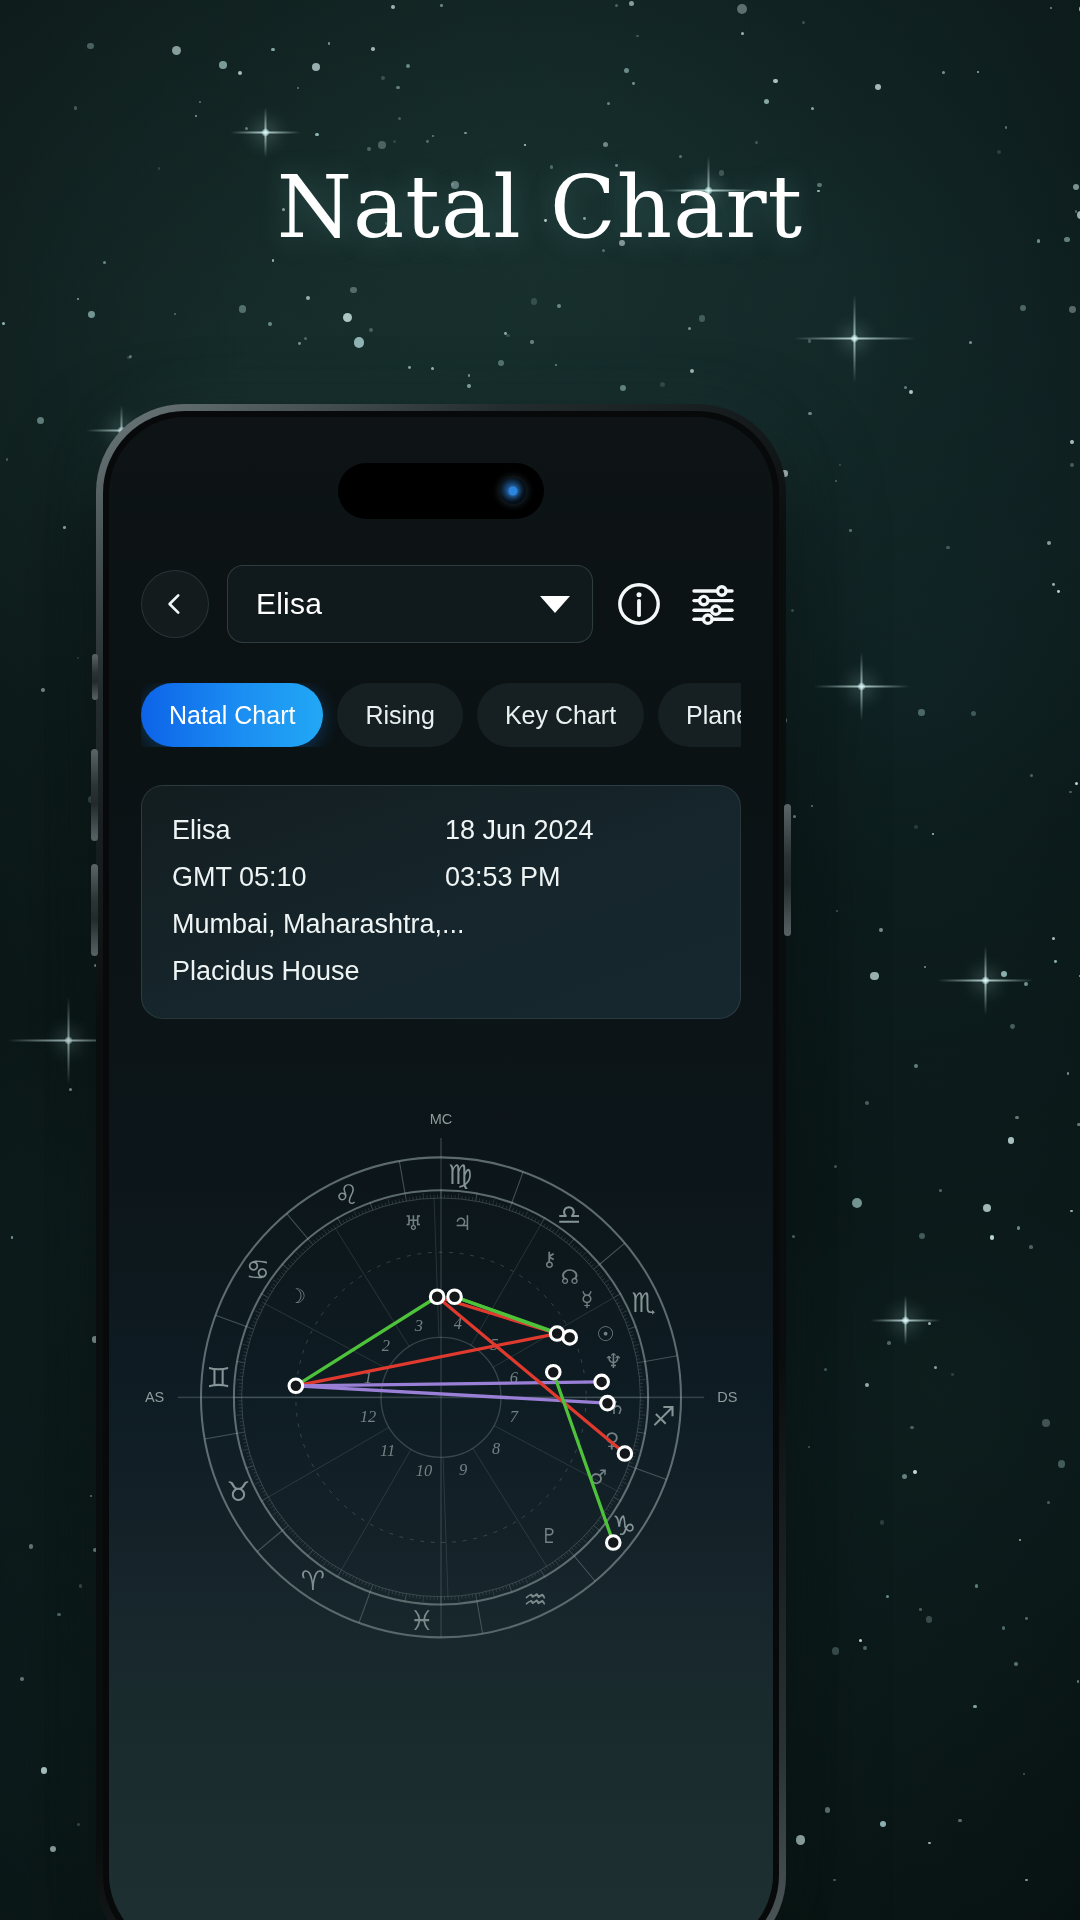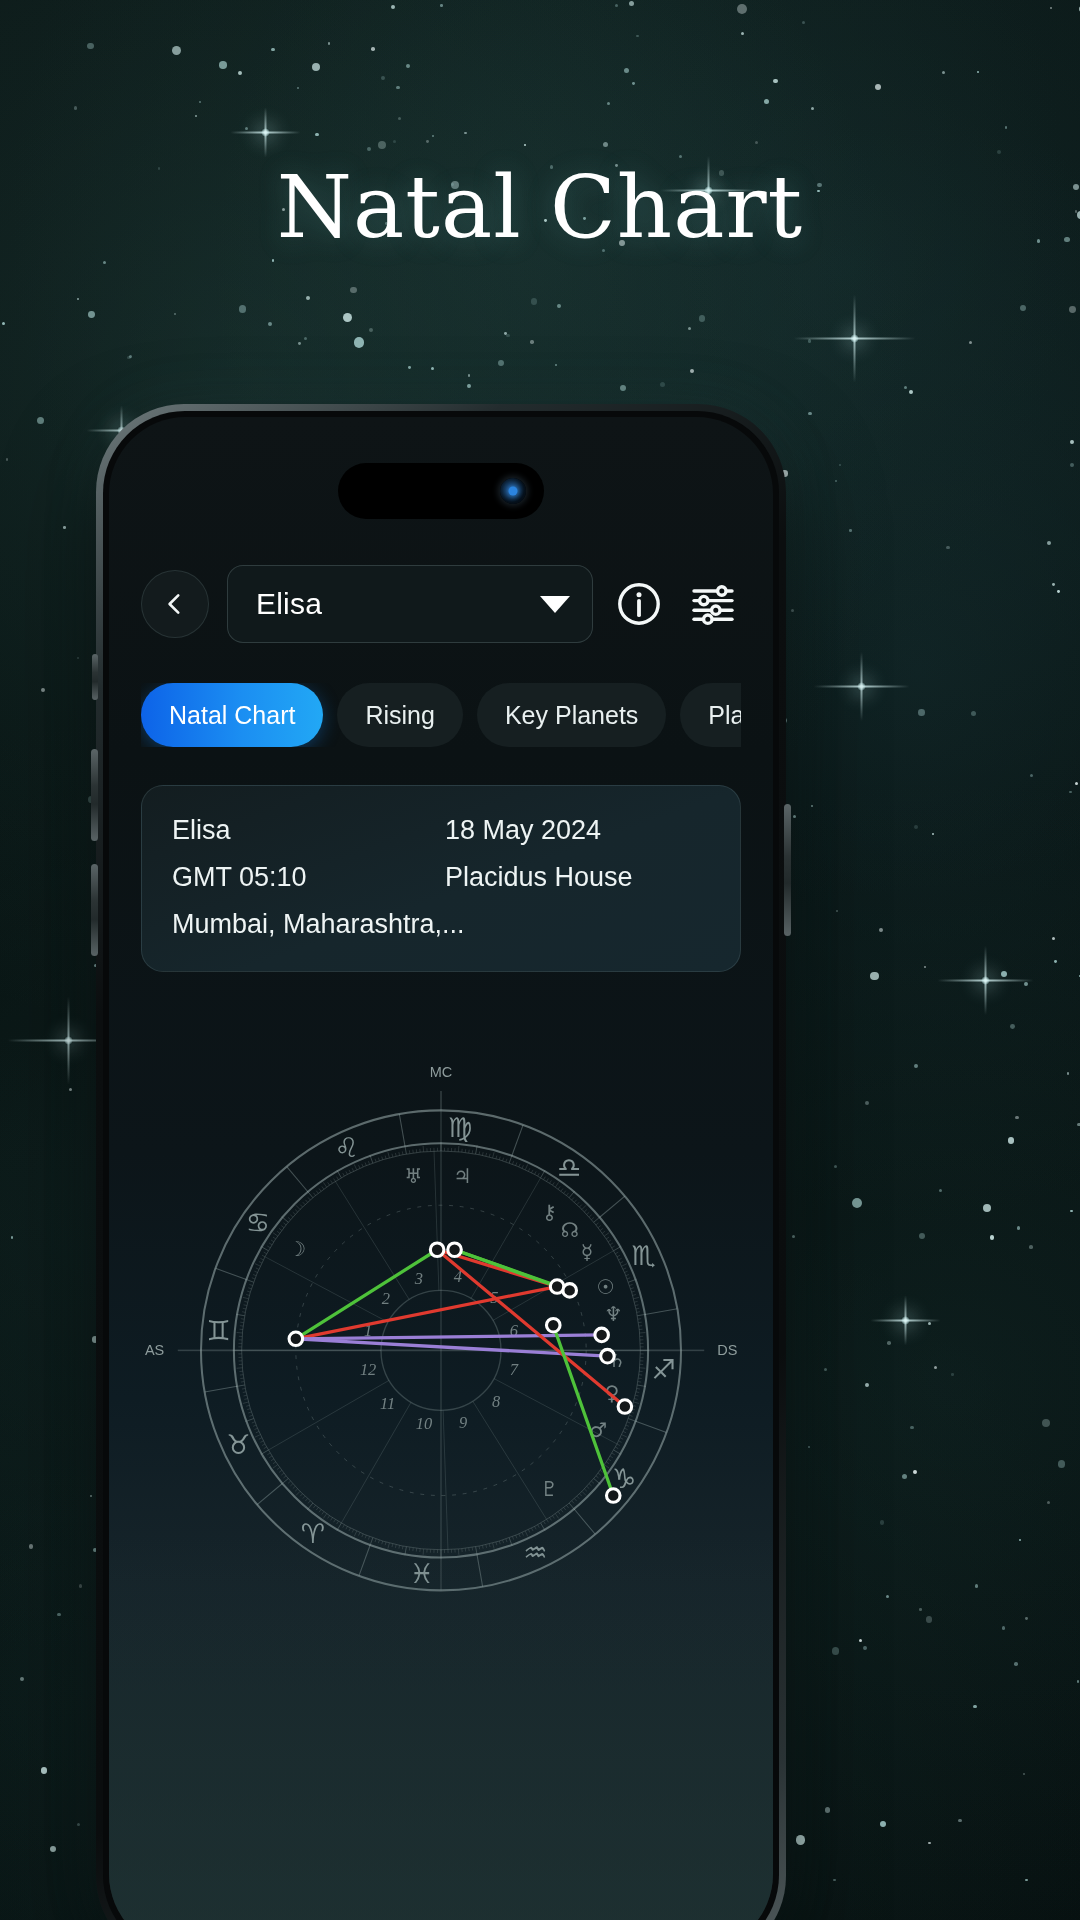--- a/index.html
+++ b/index.html
@@ -768,31 +768,32 @@
                 <circle cx="7.4" cy="10.3" r="2.1" fill="#0b1113"></circle>
                 <circle cx="13.4" cy="15.1" r="2.1" fill="#0b1113"></circle>
                 <circle cx="9.4" cy="19.6" r="2.1" fill="#0b1113"></circle>
               </svg>
             </div>
           </div>
 
           <div class="tabs">
             <div class="tab active">Natal Chart</div>
             <div class="tab">Rising</div>
-            <div class="tab">Key Planets</div>
+            <div class="tab">Key Chart</div>
             <div class="tab">Planets</div>
 
           </div>
 
           <div class="info-card">
             <div class="cell">Elisa</div>
-            <div class="cell">18 May 2024</div>
+            <div class="cell">18 Jun 2024</div>
             <div class="cell">GMT 05:10</div>
+            <div class="cell">03:53 PM</div>
+            <div class="cell span2">Mumbai, Maharashtra,...</div>
             <div class="cell">Placidus House</div>
-            <div class="cell span2">Mumbai, Maharashtra,...</div>
           </div>
 
           <div class="wheel-wrap">
             <svg viewBox="0 0 620 700" preserveAspectRatio="xMidYMin meet">
               <g id="wheel-root" transform="translate(310,360)">
 
                 <circle class="ring" r="248" stroke-width="2.1"></circle>
                 <circle class="ring" r="214" stroke-width="2.1"></circle>
                 <circle class="ring-thin" r="206" stroke-width="1"></circle>
                 <circle class="ring-thin" r="150" stroke-width="1" stroke-dasharray="4 7"></circle>

